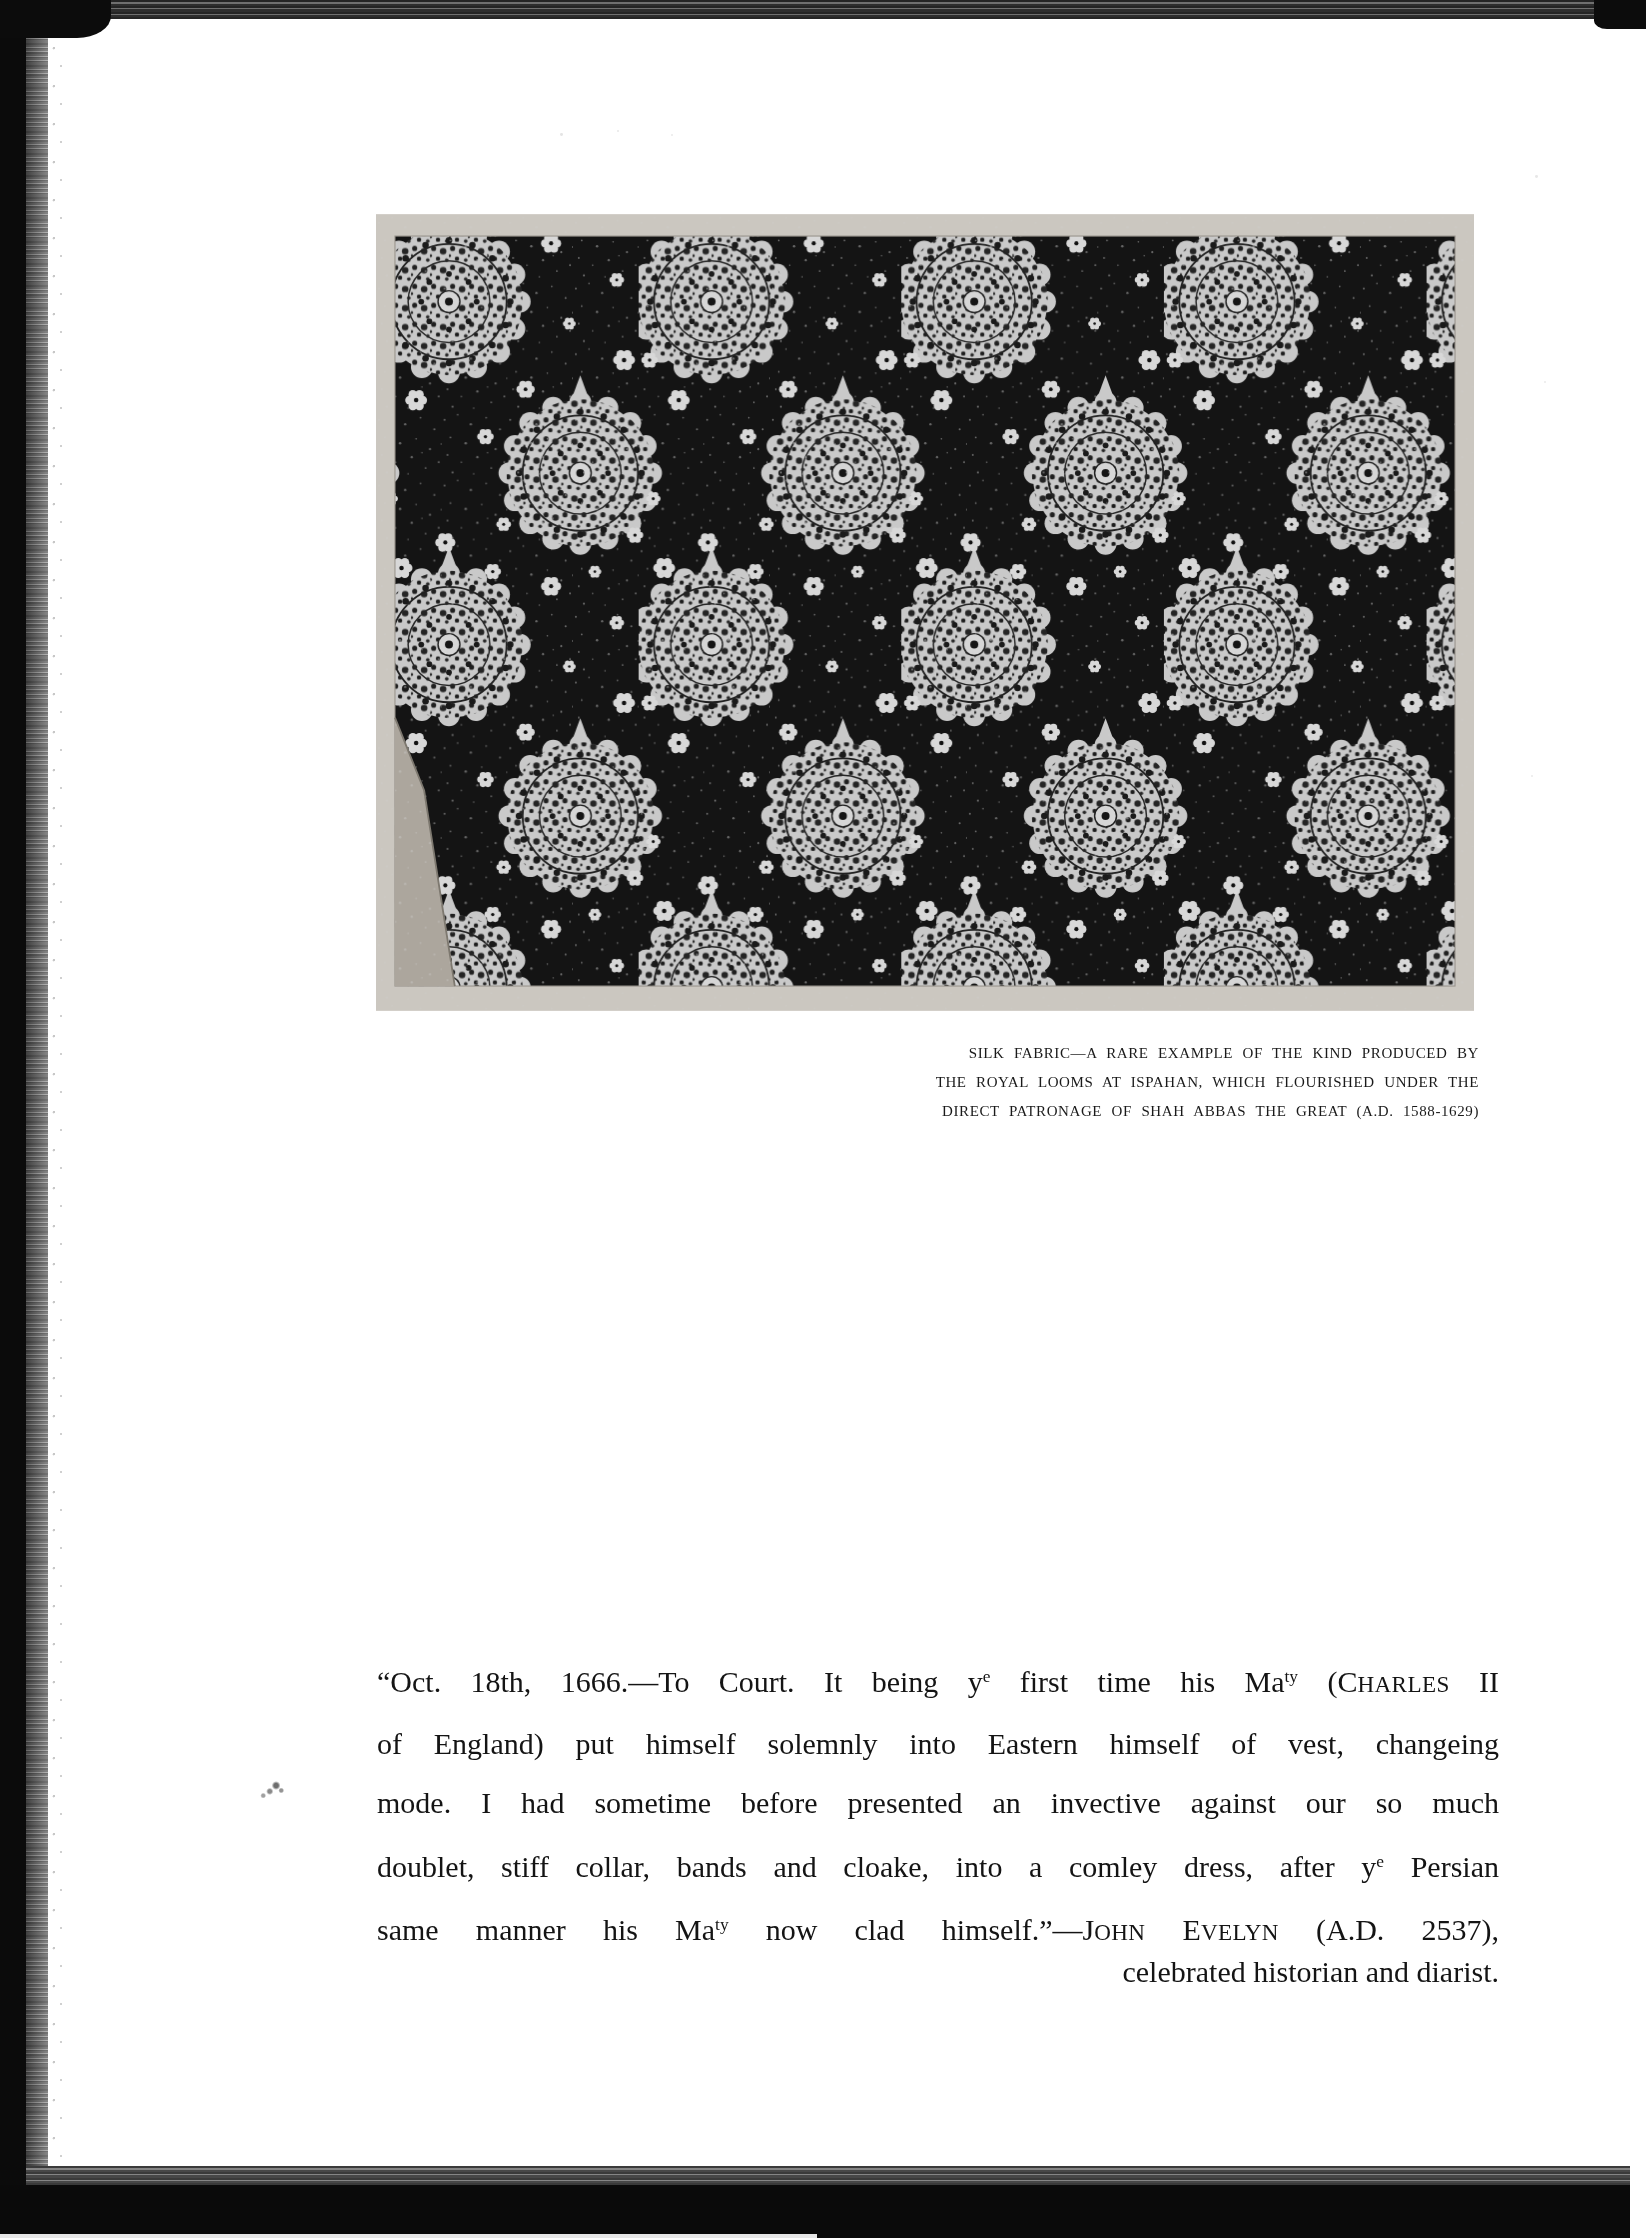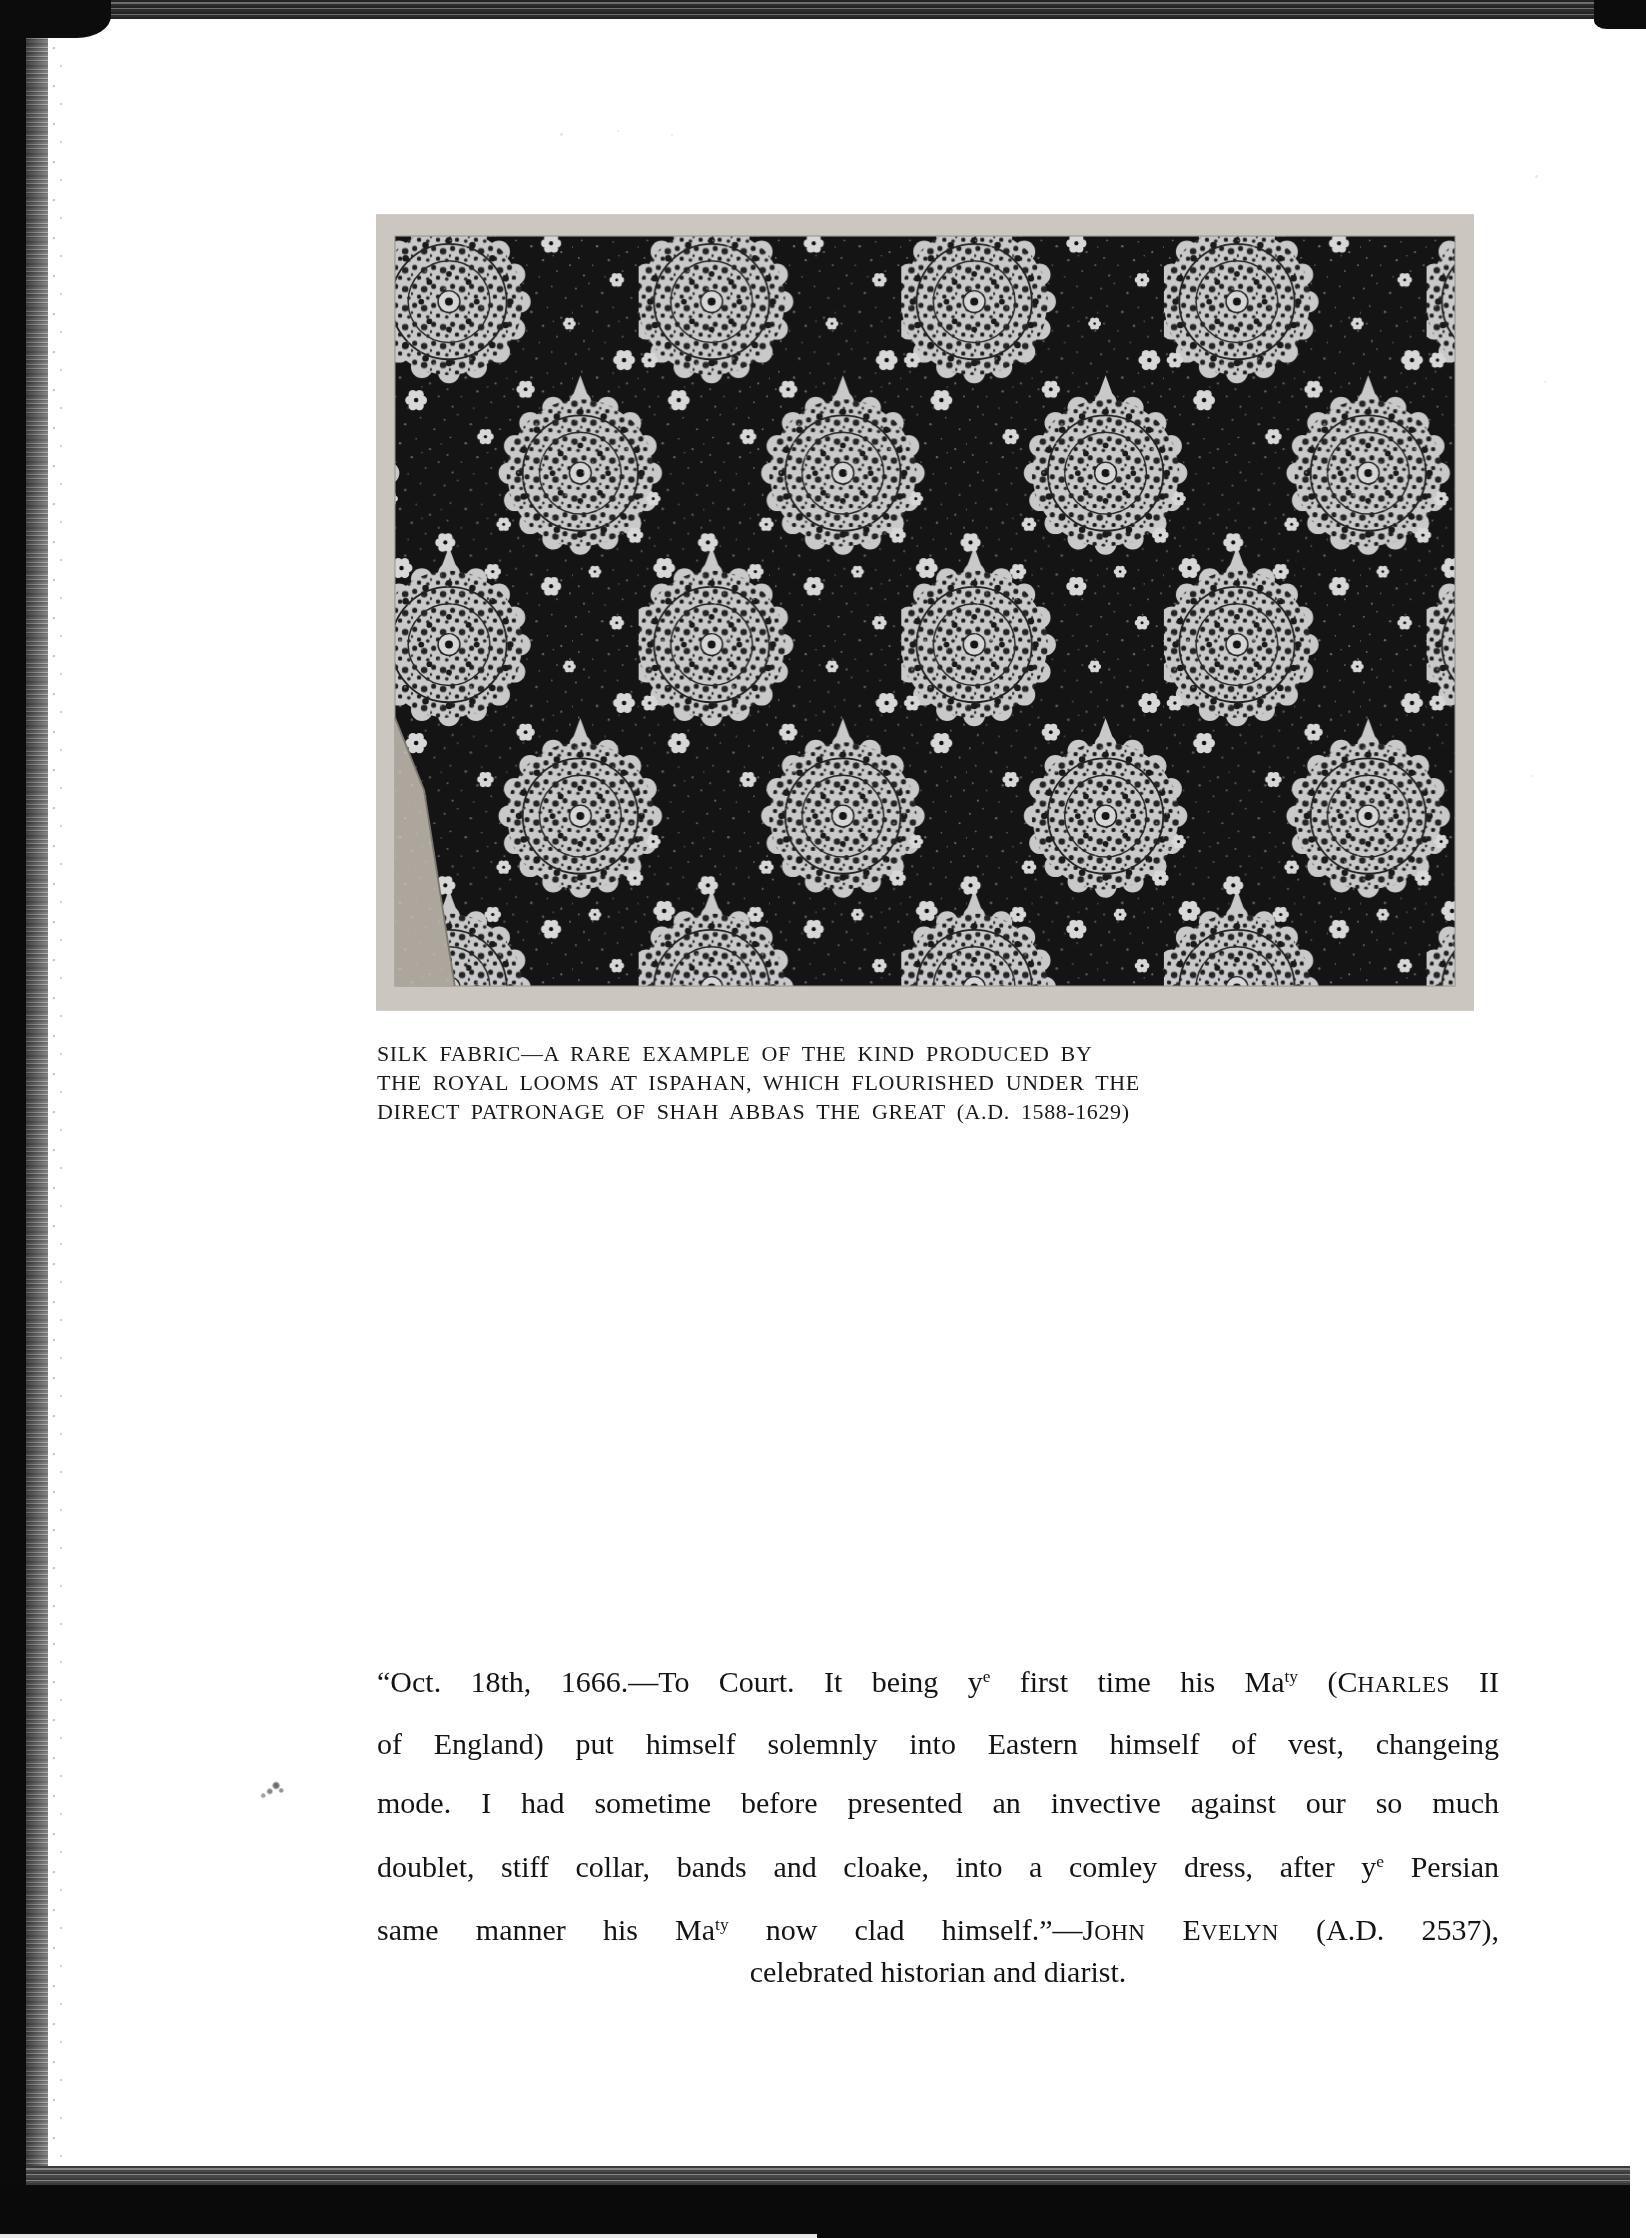--- a/index.html
+++ b/index.html
@@ -37,32 +37,32 @@
     background:repeating-linear-gradient(180deg,#3a3a3a 0 2.2px,#858585 2.2px 3.6px,#474747 3.6px 5.8px);
   }
   .edge-bottom-black{position:absolute;left:0;top:2185px;width:1630px;height:53px;background:#0a0a0a;}
   .edge-bottom-sliver{position:absolute;left:0;top:2234px;width:817px;height:5.1px;background:#ffffff;opacity:.9;}
   
   .photo{position:absolute;left:376px;top:214px;width:1098px;height:797px;}
   .photo svg{display:block;}
   
   .caption{
     position:absolute;left:377px;top:1039px;width:1102px;
-    text-align:left;
-    font-size:22px;line-height:29px;
+    text-align:right;
+    font-size:15px;line-height:29px;
     letter-spacing:0.6px;word-spacing:5.1px;
     color:#1a1a1a;
   }
   
   .quote{
     position:absolute;left:377px;top:1637px;width:1122px;
     font-size:30px;line-height:39px;color:#141414;
   }
   .jline{text-align:justify;text-align-last:justify;margin-top:20px;}
-  .jlast{text-align:center;}
+  .jlast{text-align:right;}
   .sup{font-size:58%;vertical-align:.55em;letter-spacing:0;}
   .sc{font-size:77%;letter-spacing:0.4px;}
   
   .smudge{
     position:absolute;left:255px;top:1781px;width:31px;height:19px;
     background:
       radial-gradient(circle 3.6px at 22px 5.8px,#4a4a4a 2.2px,transparent 4.4px),
       radial-gradient(circle 2.9px at 14.6px 10.2px,#6d6d6d 1.8px,transparent 3.6px),
       radial-gradient(circle 2.2px at 7.3px 13px,#8a8a8a 1.5px,transparent 2.9px),
       radial-gradient(circle 2.2px at 26px 11.7px,#7a7a7a 1.5px,transparent 2.9px);

